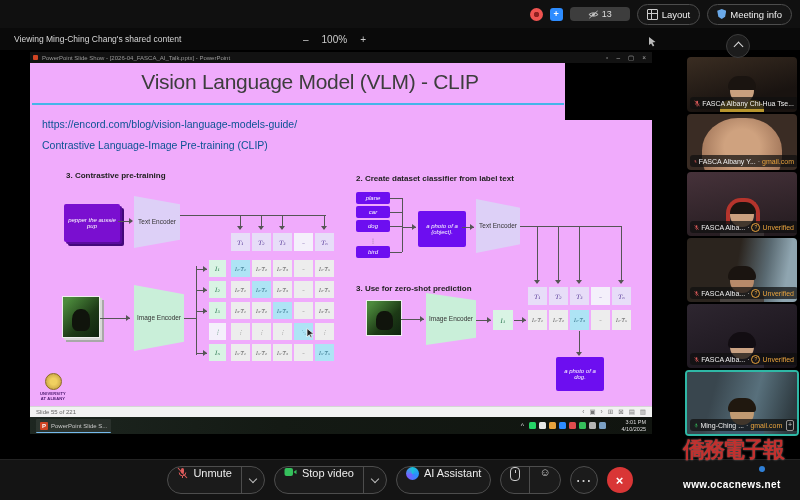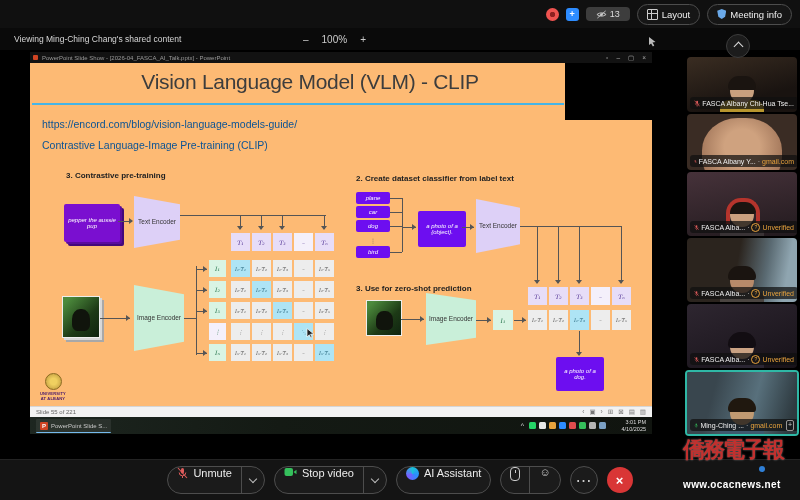--- a/index.html
+++ b/index.html
@@ -6,42 +6,42 @@
   .screen{position:relative;width:800px;height:500px;background:#000;overflow:hidden;
     font-family:"Liberation Sans",sans-serif;-webkit-font-smoothing:antialiased}
   
   .topbar{position:absolute;left:0;top:0;width:800px;height:28px;background:#101010;border-bottom:1px solid #1c1c1c}
   .mtitle{position:absolute;left:0;top:0;width:604px;height:28px;line-height:28px;text-align:center;
     color:#e6e6e6;font-size:9.5px;white-space:nowrap;overflow:hidden}
   .tb-right{position:absolute;right:8px;top:0;height:28px;display:flex;align-items:center;gap:7px}
   .recico{width:13px;height:13px;border-radius:50%;background:radial-gradient(circle,#8f2020 0 2.5px,#ef5350 3px)}
   .calico{width:13px;height:13px;background:#2d8cff;border-radius:3px;color:#fff;font-size:9px;font-weight:bold;
     display:flex;align-items:center;justify-content:center}
-  .hidpill{display:flex;align-items:center;gap:3px;background:#3d3d3d;border-radius:4px;padding:2px 10px;color:#ddd;font-size:9px}
+  .hidpill{display:flex;align-items:center;gap:3px;background:#3d3d3d;border-radius:4px;padding:2px 18px;color:#ddd;font-size:9px}
   .pillbtn{display:flex;align-items:center;gap:4px;height:19px;border:1px solid #4d4d4d;border-radius:11px;
     background:#161616;color:#eee;font-size:9.5px;padding:0 9px;white-space:nowrap}
   .gridico{width:9px;height:9px;border:1px solid #ccc;border-radius:1px;position:relative}
   .gridico::before{content:"";position:absolute;left:3.5px;top:0;bottom:0;width:1px;background:#ccc}
   .gridico::after{content:"";position:absolute;top:3.5px;left:0;right:0;height:1px;background:#ccc}
   .shield{width:9px;height:10px;background:#6aa9e9;clip-path:polygon(50% 0,100% 18%,88% 78%,50% 100%,12% 78%,0 18%)}
   .sharebar{position:absolute;left:0;top:28px;width:800px;height:22px;background:#0a0a0a}
   .viewlbl{position:absolute;left:14px;top:0;height:22px;line-height:22px;color:#d6d6d6;font-size:8.5px;white-space:nowrap}
   .zoomctl{position:absolute;left:303px;top:0;height:22px;display:flex;align-items:center;gap:13px;color:#ccc;font-size:10px}
   .ptool{position:absolute;right:142px;top:5px}
   .collapse{position:absolute;left:726px;top:34px;width:22px;height:22px;border-radius:50%;background:#1c1c1c;
     border:1px solid #3c3c3c;z-index:9;display:flex;align-items:flex-start;justify-content:center}
   .chvup{width:6px;height:6px;border-left:1.6px solid #ddd;border-top:1.6px solid #ddd;transform:rotate(45deg);margin-top:8px}
   .chv{width:5px;height:5px;border-right:1.4px solid #bbb;border-bottom:1.4px solid #bbb;transform:rotate(45deg);margin-top:-2px}
   
   .pptwin{position:absolute;left:30px;top:52px;width:622px;height:382px}
   .ptb{position:absolute;left:0;top:0;width:622px;height:11px;background:#121212;display:flex;align-items:center}
   .ptb .ticon{width:5px;height:5px;background:#d04423;border-radius:1px;margin:0 4px 0 3px}
   .ptb .ttxt{color:#9a9a9a;font-size:6px;white-space:nowrap}
   .winbtns{position:absolute;right:6px;top:0;height:11px;display:flex;align-items:center;gap:8px;color:#aaa;font-size:6.5px}
-  .slide{position:absolute;left:0;top:11px;width:622px;height:343px;background:#fdba74;overflow:hidden}
+  .slide{position:absolute;left:0;top:11px;width:622px;height:343px;background:#f0abfc;overflow:hidden}
   .cornerblk{position:absolute;left:535px;top:0;width:87px;height:57px;background:#000}
   .stitle{position:absolute;left:40px;top:7px;width:480px;text-align:center;color:#3d3d3d;font-size:21px;letter-spacing:-0.3px}
   .srule{position:absolute;left:2px;top:40px;width:532px;height:2px;background:#45b5e8}
   .slink{position:absolute;left:12px;color:#0b5394;font-size:10.5px;white-space:nowrap}
   .shead{position:absolute;font-size:8px;font-weight:bold;color:#222;white-space:nowrap}
   
   .hl{position:absolute;height:1px;background:#555}
   .vl{position:absolute;width:1px;background:#555}
   .ar{position:absolute;width:0;height:0;border:3px solid transparent}
   .arr{border-left:4px solid #555;border-right:none}

